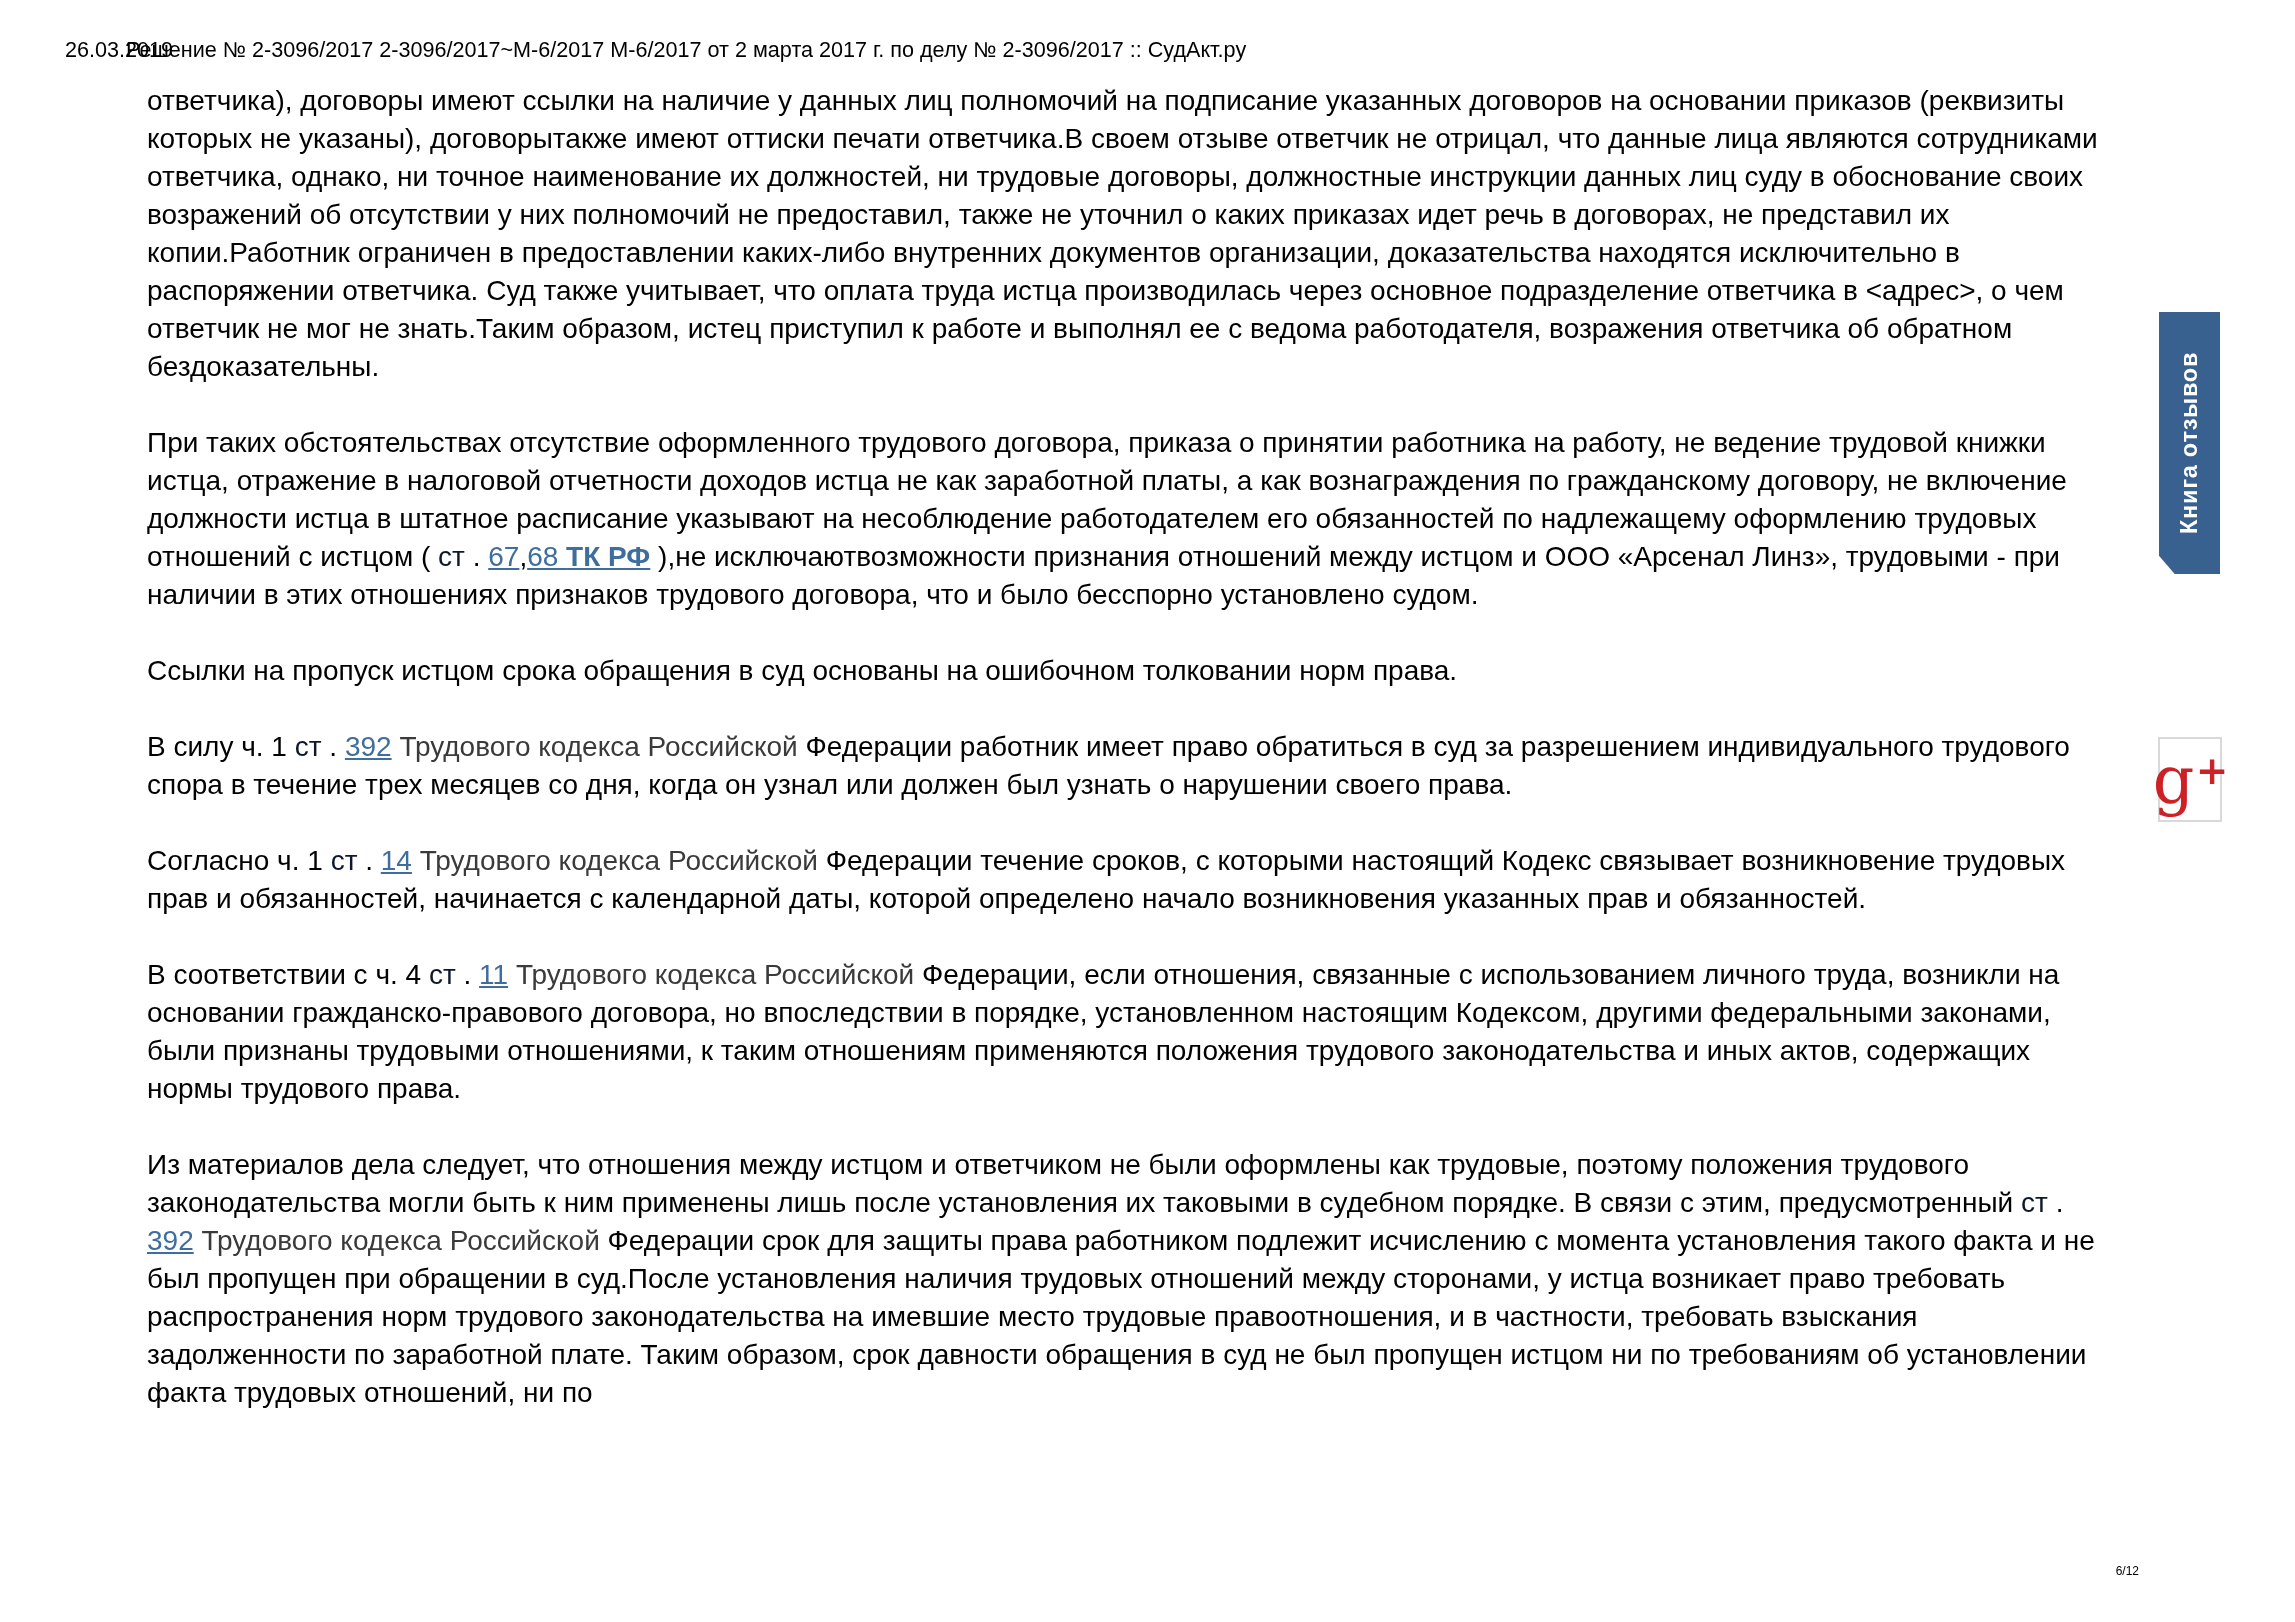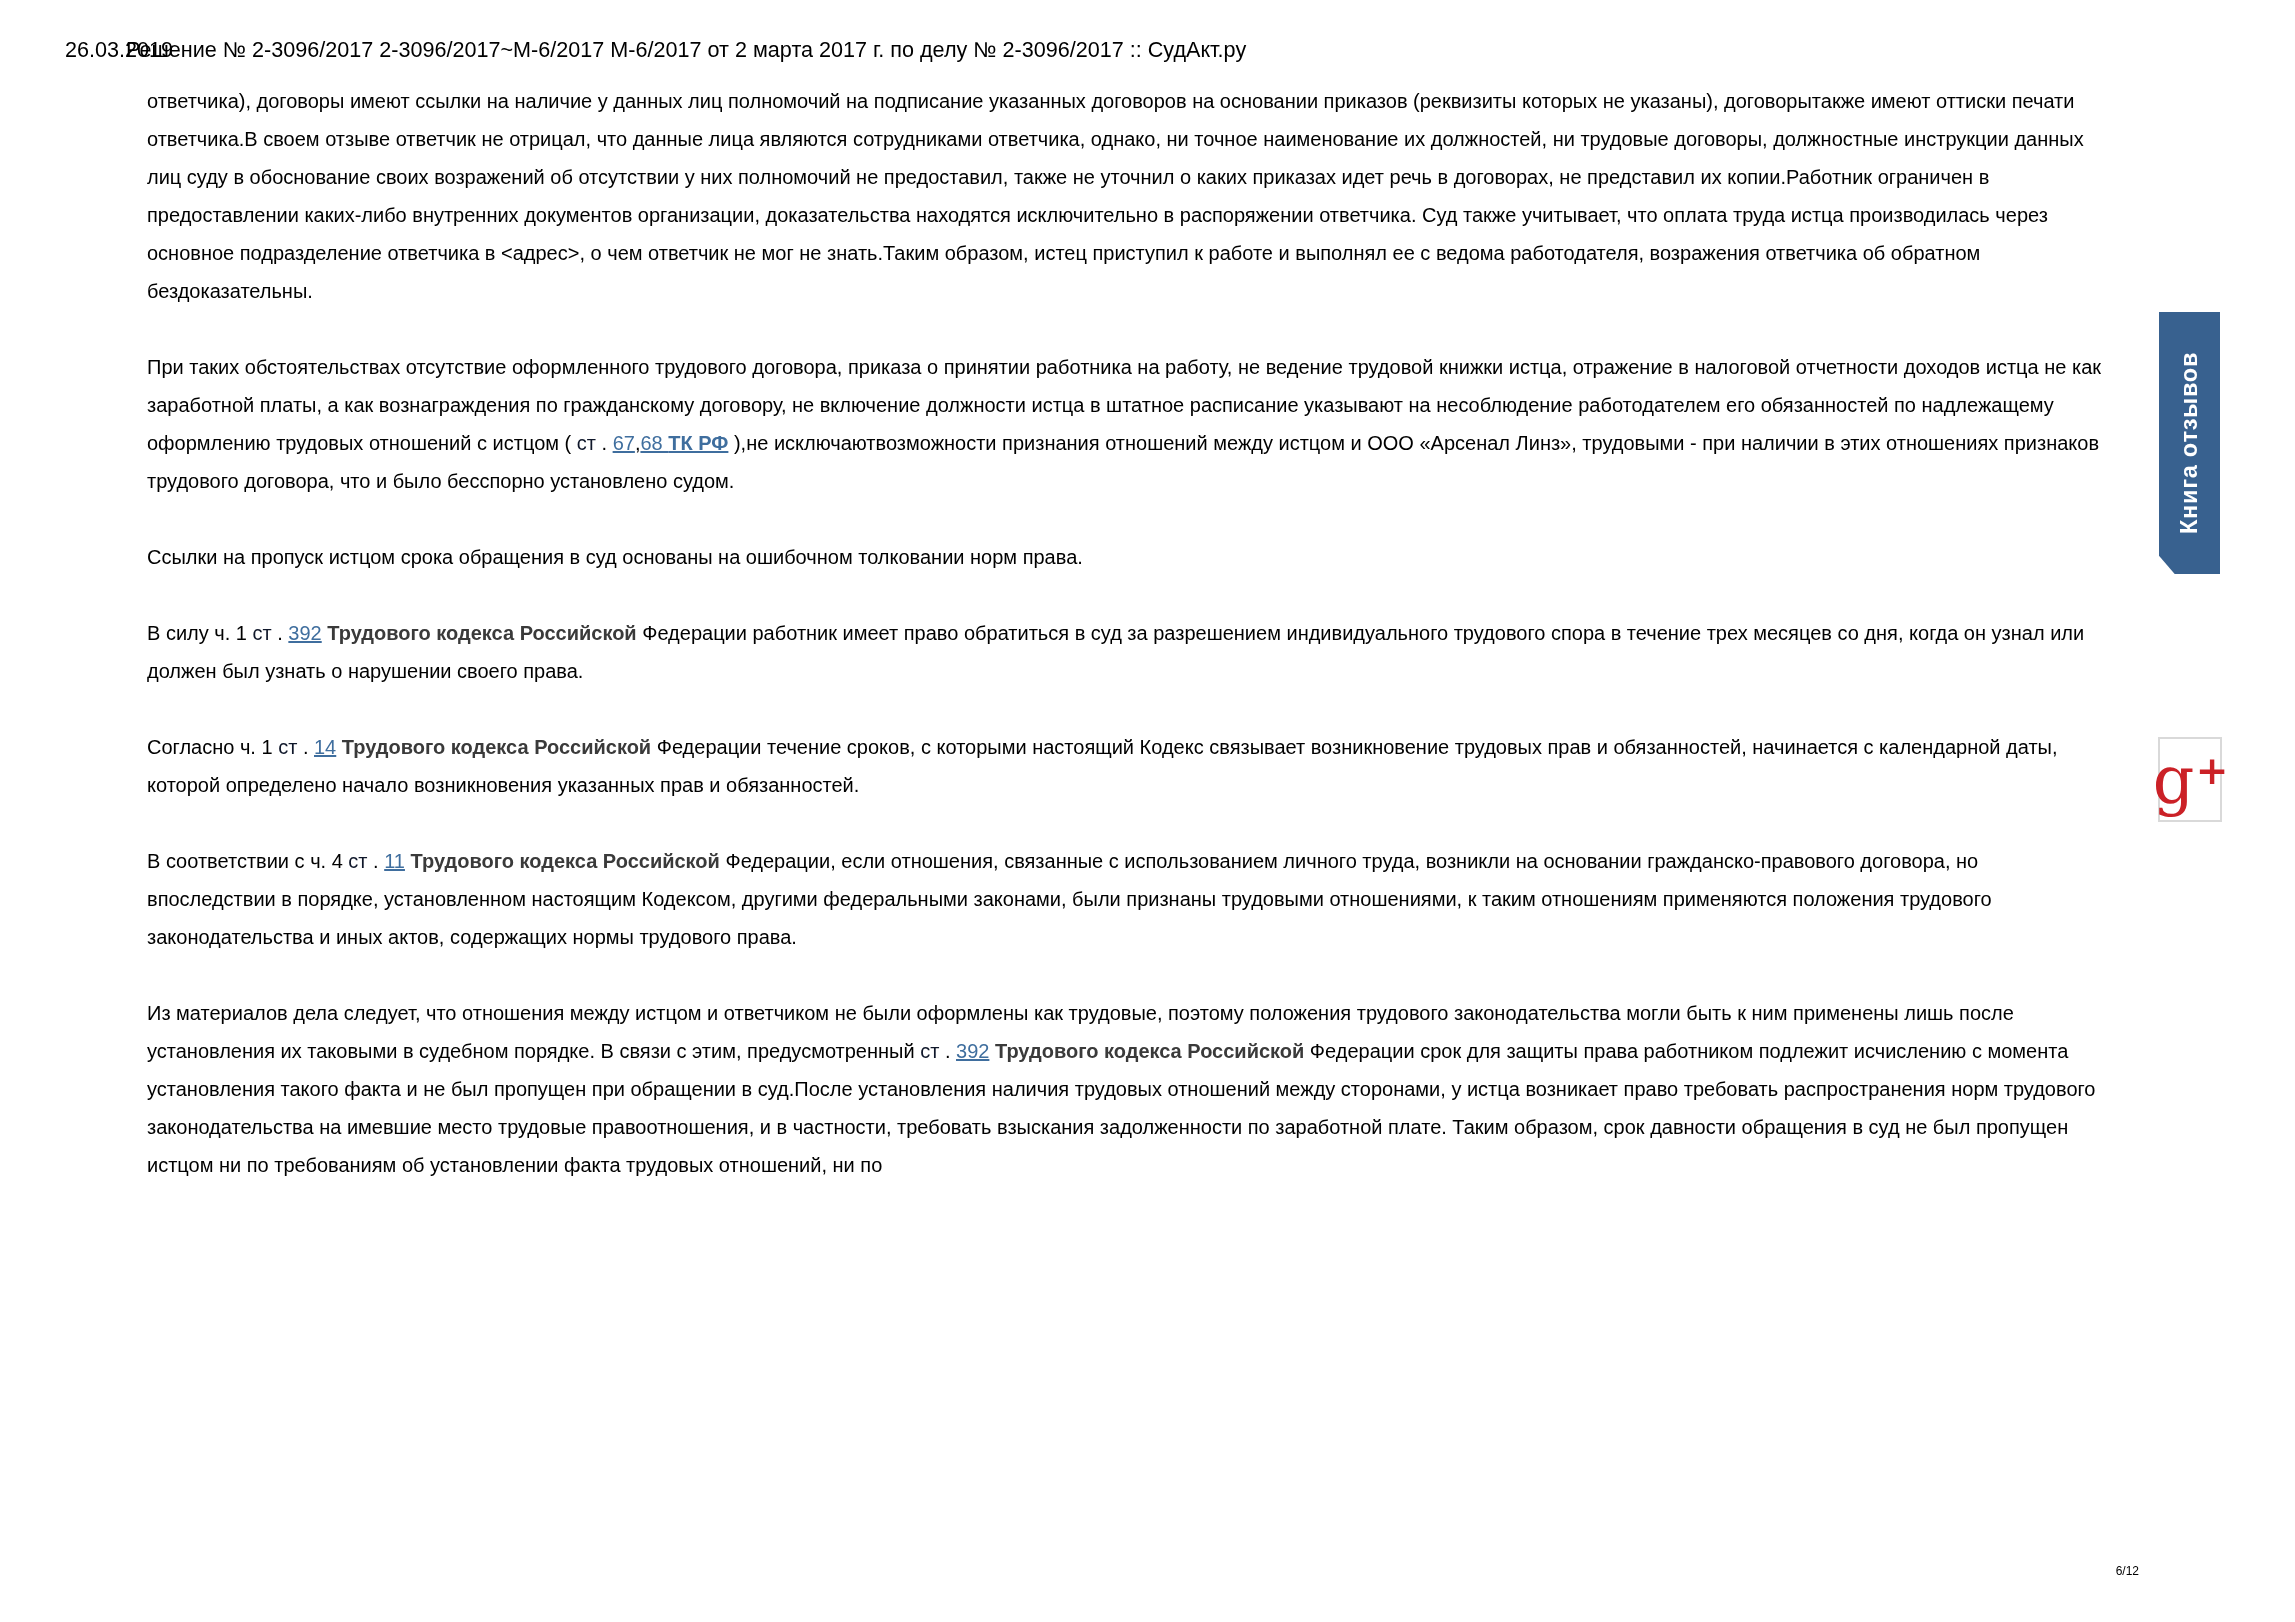--- a/index.html
+++ b/index.html
@@ -10,26 +10,26 @@
   }
   .page{position:absolute;inset:0;}
 
   
   .header-date{position:absolute;left:65px;top:37px;font-size:21.6px;white-space:nowrap;}
   .header-title{position:absolute;left:126px;right:0;top:37px;font-size:21.6px;white-space:nowrap;}
 
   
   .doc-body{
     position:absolute;left:147px;top:82px;width:1958px;
-    font-size:20px;line-height:38px;text-align:left;
+    font-size:28px;line-height:38px;text-align:left;
   }
   .para{margin:0 0 38px 0;}
   .seg{color:#000;}
   .seg-bold{color:#0f172a;font-weight:normal;}
-  .seg-bold-gray{color:var(--bold-gray,#3a3a3a);font-weight:bold;}
+  .seg-bold-gray{color:var(--bold-gray,#3a3a3a);font-weight:normal;}
   a.seg-link{color:var(--link-color,#3f6e9e);text-decoration:underline;cursor:pointer;}
   a.seg-link-bold{color:var(--link-color,#3f6e9e);font-weight:bold;text-decoration:underline;cursor:pointer;}
 
   
   .ribbon{
     position:absolute;left:2159px;top:312px;width:61px;height:262px;
     background:var(--ribbon-color,#38618f);
     clip-path:polygon(0 0,100% 0,100% 100%,15.7px 100%,0 calc(100% - 18.3px));
   }
   .ribbon-label{

